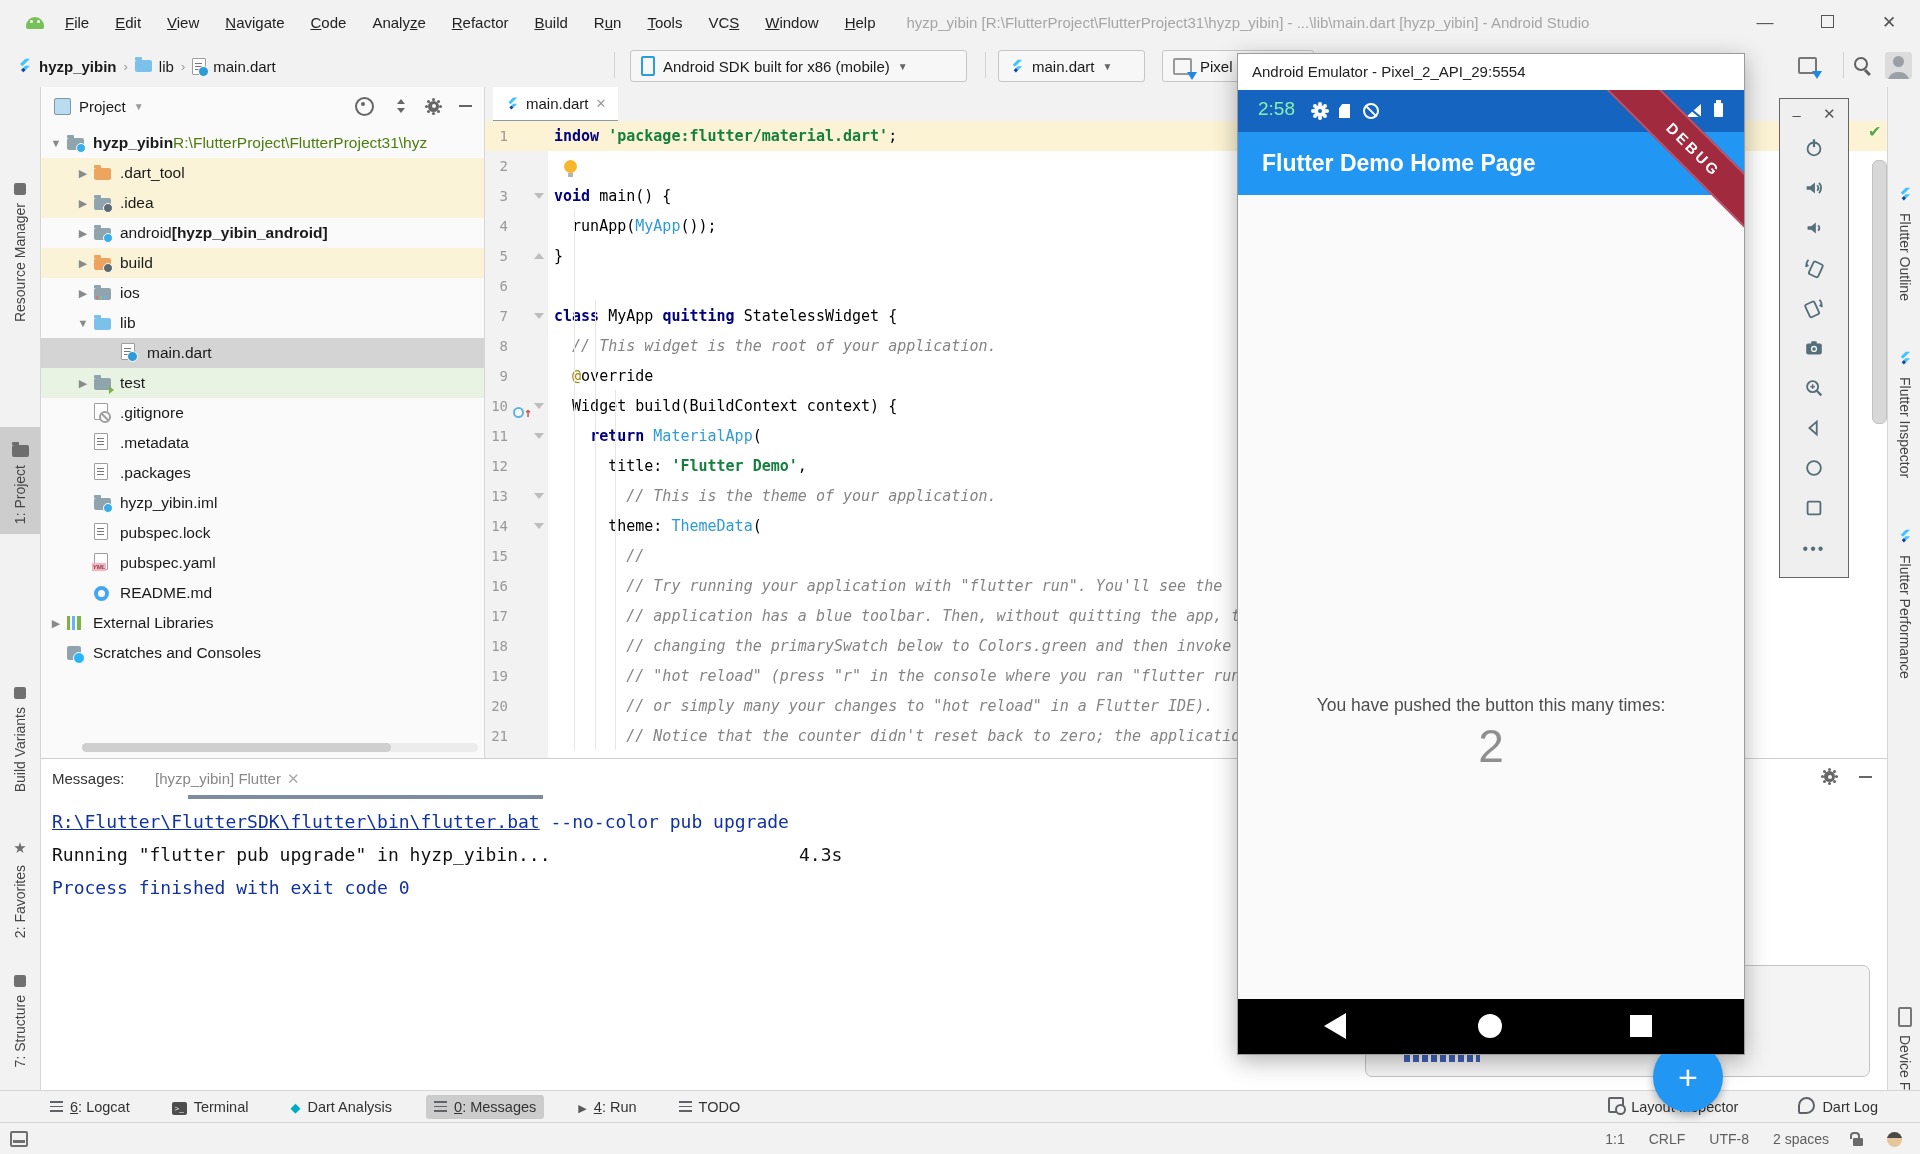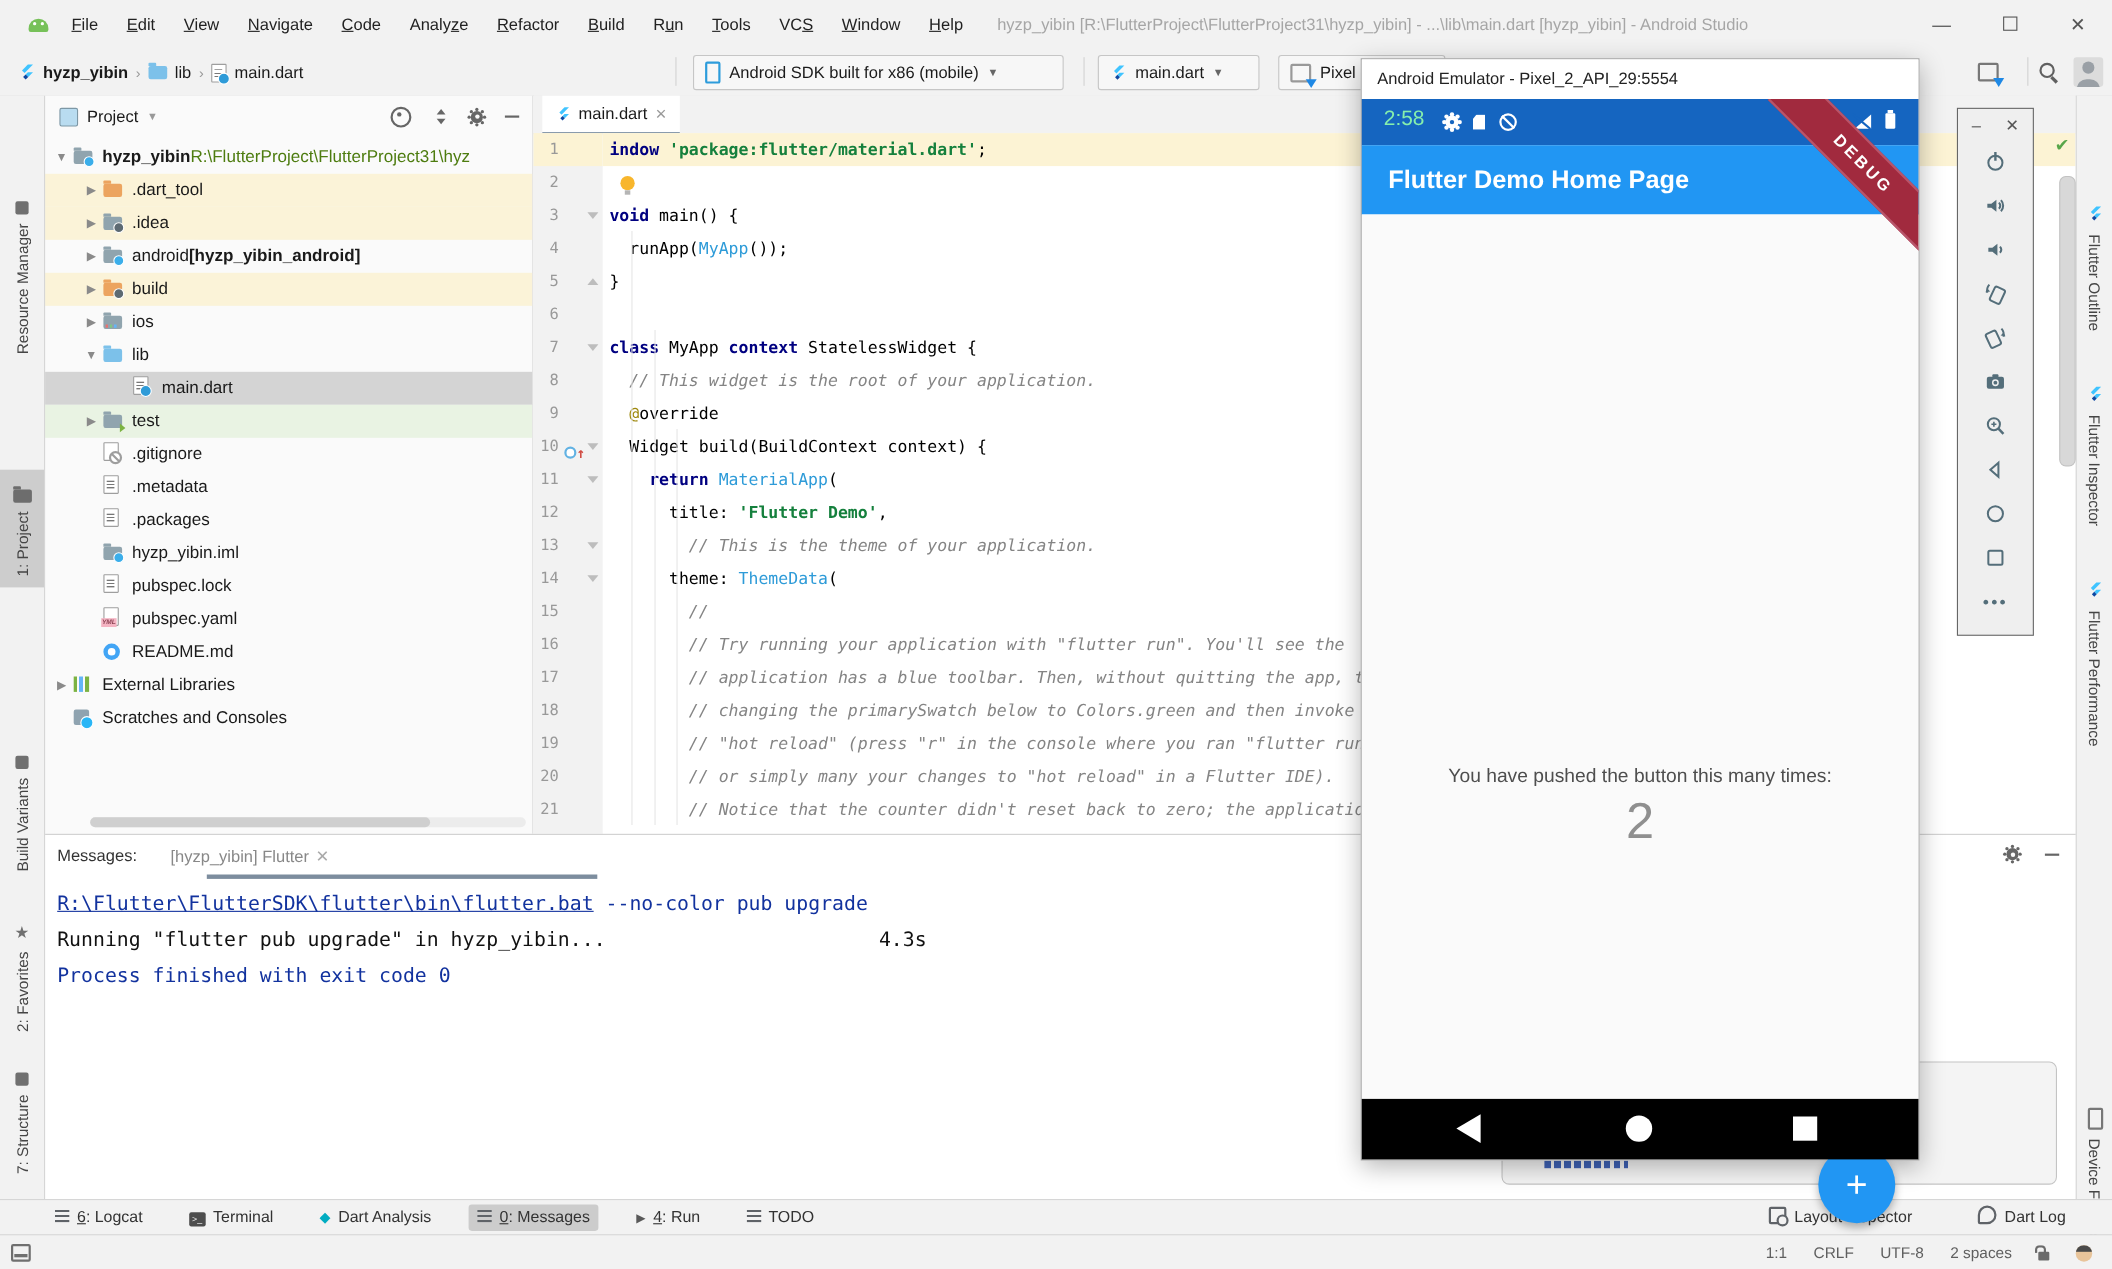--- a/index.html
+++ b/index.html
@@ -471,21 +471,21 @@
         <div class="grow">20</div>
         <div class="grow">21</div>
       </div>
     <div id="code">
         <div class="crow hl"><span class="tk-k">indow</span><span class="tk-p"> </span><span class="tk-s">'package:flutter/material.dart'</span><span class="tk-p">;</span></div>
         <div class="crow"><span class="bulb"></span></div>
         <div class="crow"><span class="tk-k">void</span><span class="tk-p"> main() {</span></div>
         <div class="crow"><span class="tk-p">  runApp(</span><span class="tk-t">MyApp</span><span class="tk-p">());</span></div>
         <div class="crow"><span class="tk-p">}</span></div>
         <div class="crow"></div>
-        <div class="crow"><span class="tk-k">class</span><span class="tk-p"> MyApp </span><span class="tk-k">context</span><span class="tk-p"> StatelessWidget {</span></div>
+        <div class="crow"><span class="tk-k">class</span><span class="tk-p"> MyApp </span><span class="tk-k">quitting</span><span class="tk-p"> StatelessWidget {</span></div>
         <div class="crow"><span class="tk-c">  // This widget is the root of your application.</span></div>
         <div class="crow"><span class="tk-a">  @</span><span class="tk-p">override</span></div>
         <div class="crow"><span class="tk-p">  Widget build(BuildContext context) {</span></div>
         <div class="crow"><span class="tk-p">    </span><span class="tk-k">return</span><span class="tk-p"> </span><span class="tk-t">MaterialApp</span><span class="tk-p">(</span></div>
         <div class="crow"><span class="tk-p">      title: </span><span class="tk-s">'Flutter Demo'</span><span class="tk-p">,</span></div>
         <div class="crow"><span class="tk-c">        // This is the theme of your application.</span></div>
         <div class="crow"><span class="tk-p">      theme: </span><span class="tk-t">ThemeData</span><span class="tk-p">(</span></div>
         <div class="crow"><span class="tk-c">        //</span></div>
         <div class="crow"><span class="tk-c">        // Try running your application with "flutter run". You'll see the</span></div>
         <div class="crow"><span class="tk-c">        // application has a blue toolbar. Then, without quitting the app, try</span></div>

